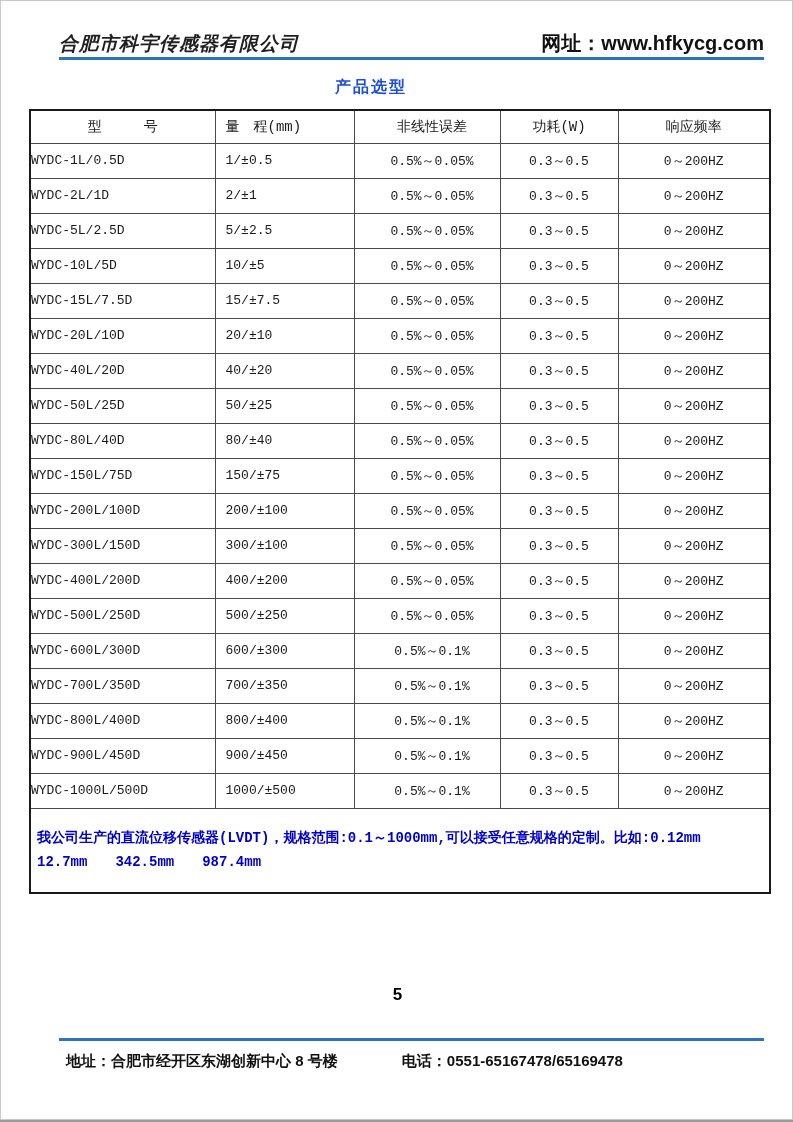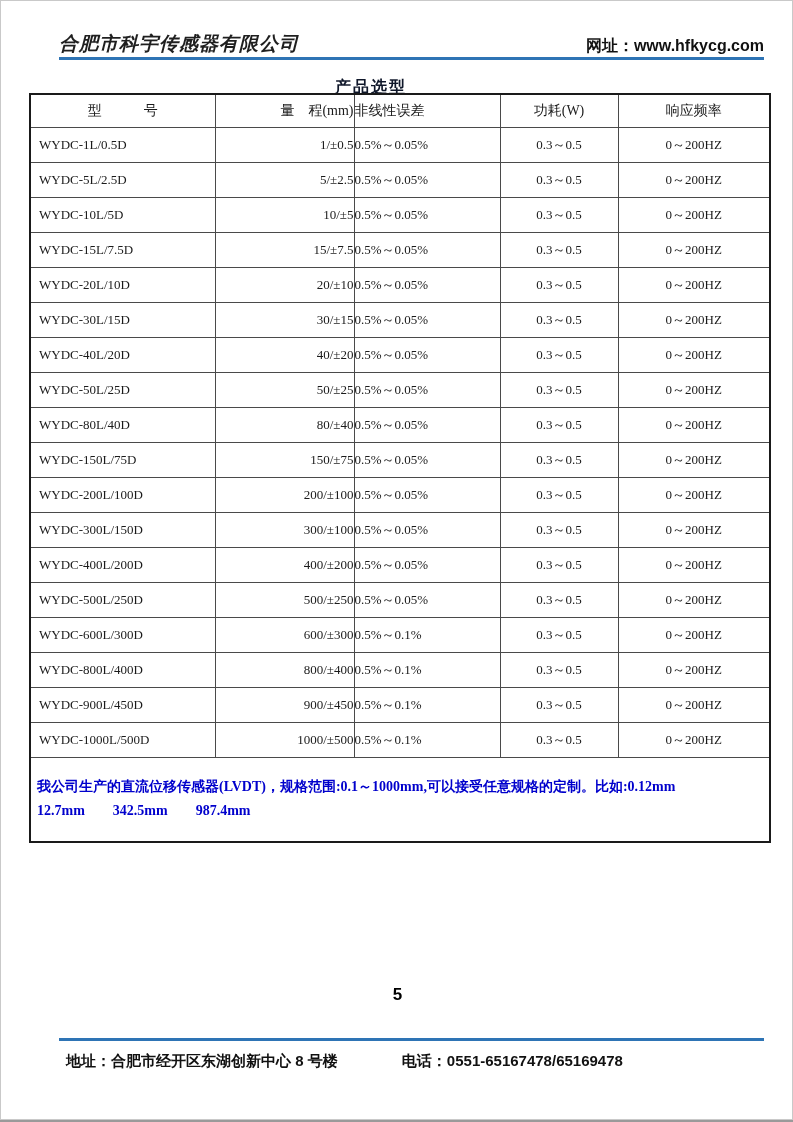--- a/index.html
+++ b/index.html
@@ -12,48 +12,48 @@
   }
   
   .header {
     position:absolute; top:24px; left:58px; width:705px; height:32px;
     display:flex; justify-content:space-between; align-items:flex-end;
   }
   .company {
     font-style:italic; font-weight:bold; font-size:19px; letter-spacing:1px;
     color:#1f1f1f;
   }
-  .site { font-weight:bold; font-size:16px; color:#111; }
+  .site { font-weight:bold; font-size:20px; color:#111; }
   .site .url { font-family:"Liberation Sans", sans-serif; }
   .header-rule {
     position:absolute; top:56px; left:58px; width:705px; height:3px;
     background:var(--accent,#2E74B5);
   }
   
   .doc-title {
     position:absolute; top:76px; left:0; width:740px; text-align:center;
-    font-size:16px; font-weight:bold; letter-spacing:2px; color:#0f172a;
+    font-size:16px; font-weight:bold; letter-spacing:2px; color:#1d4ed8;
   }
   
   table.products {
-    position:absolute; top:92px; left:28px; width:740px;
+    position:absolute; top:108px; left:28px; width:740px;
     border-collapse:collapse; table-layout:fixed;
-    font-family:Liberation Serif, serif; font-size:13px; color:#1a1a1a;
+    font-family:Liberation Mono, monospace; font-size:13px; color:#1a1a1a;
   }
   table.products th, table.products td {
     border:1px solid #4a4a4a; vertical-align:middle;
     overflow:hidden; white-space:nowrap;
   }
   table.products { border:2px solid #1a1a1a; }
   table.products thead tr { height:33px; }
   table.products tbody tr { height:35px; }
   table.products th { font-weight:normal; font-size:14px; }
-  .c0 { text-align:left; padding-left:8px; }
-  .c1 { text-align:right; padding-left:10px; }
-  .c2 { text-align:left; }
+  .c0 { text-align:left; padding-left:0; }
+  .c1 { text-align:left; padding-left:10px; }
+  .c2 { text-align:center; padding-left:10px; }
   .c3 { text-align:center; }
   .c4 { text-align:center; }
   th.c0 { text-align:center; padding-left:0; }
   tbody.note-body tr { height:68px; }
   td.note-cell {
     vertical-align:top; padding:17px 6px; text-align:left; white-space:normal;
     color:var(--note-blue,#0000CC); font-weight:bold; font-size:14px;
     line-height:1.75;
   }
   
@@ -104,20 +104,27 @@
     </thead>
     <tbody>
         <tr>
           <td class="c0">WYDC-1L/0.5D</td>
           <td class="c1">1/±0.5</td>
           <td class="c2">0.5%～0.05%</td>
           <td class="c3">0.3～0.5</td>
           <td class="c4">0～200HZ</td>
         </tr>
         <tr>
+          <td class="c0">WYDC-2L/1D</td>
+          <td class="c1">2/±1</td>
+          <td class="c2">0.5%～0.05%</td>
+          <td class="c3">0.3～0.5</td>
+          <td class="c4">0～200HZ</td>
+        </tr>
+        <tr>
           <td class="c0">WYDC-5L/2.5D</td>
           <td class="c1">5/±2.5</td>
           <td class="c2">0.5%～0.05%</td>
           <td class="c3">0.3～0.5</td>
           <td class="c4">0～200HZ</td>
         </tr>
         <tr>
           <td class="c0">WYDC-10L/5D</td>
           <td class="c1">10/±5</td>
           <td class="c2">0.5%～0.05%</td>
@@ -132,27 +139,20 @@
           <td class="c4">0～200HZ</td>
         </tr>
         <tr>
           <td class="c0">WYDC-20L/10D</td>
           <td class="c1">20/±10</td>
           <td class="c2">0.5%～0.05%</td>
           <td class="c3">0.3～0.5</td>
           <td class="c4">0～200HZ</td>
         </tr>
         <tr>
-          <td class="c0">WYDC-30L/15D</td>
-          <td class="c1">30/±15</td>
-          <td class="c2">0.5%～0.05%</td>
-          <td class="c3">0.3～0.5</td>
-          <td class="c4">0～200HZ</td>
-        </tr>
-        <tr>
           <td class="c0">WYDC-40L/20D</td>
           <td class="c1">40/±20</td>
           <td class="c2">0.5%～0.05%</td>
           <td class="c3">0.3～0.5</td>
           <td class="c4">0～200HZ</td>
         </tr>
         <tr>
           <td class="c0">WYDC-50L/25D</td>
           <td class="c1">50/±25</td>
           <td class="c2">0.5%～0.05%</td>
@@ -197,20 +197,27 @@
         <tr>
           <td class="c0">WYDC-500L/250D</td>
           <td class="c1">500/±250</td>
           <td class="c2">0.5%～0.05%</td>
           <td class="c3">0.3～0.5</td>
           <td class="c4">0～200HZ</td>
         </tr>
         <tr>
           <td class="c0">WYDC-600L/300D</td>
           <td class="c1">600/±300</td>
+          <td class="c2">0.5%～0.1%</td>
+          <td class="c3">0.3～0.5</td>
+          <td class="c4">0～200HZ</td>
+        </tr>
+        <tr>
+          <td class="c0">WYDC-700L/350D</td>
+          <td class="c1">700/±350</td>
           <td class="c2">0.5%～0.1%</td>
           <td class="c3">0.3～0.5</td>
           <td class="c4">0～200HZ</td>
         </tr>
         <tr>
           <td class="c0">WYDC-800L/400D</td>
           <td class="c1">800/±400</td>
           <td class="c2">0.5%～0.1%</td>
           <td class="c3">0.3～0.5</td>
           <td class="c4">0～200HZ</td>

